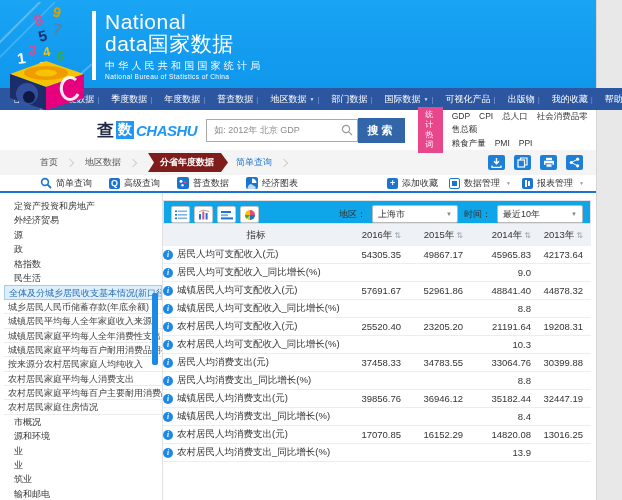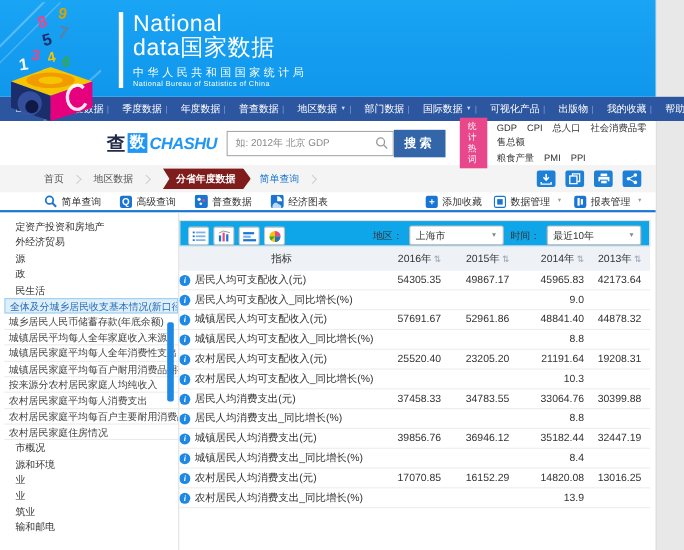--- a/index.html
+++ b/index.html
@@ -11,21 +11,21 @@
   .site-header { position:relative; height:88px; background:linear-gradient(180deg,#1aa4f4,#0f97ec); overflow:visible; }
   .nav-row { display:flex; height:22px; }
   .nav-corner { width:85px; background:#119bf1; }
   .main-nav { flex:1; background:#2d56a0; color:#fff; display:flex; align-items:center; font-size:9px; padding-left:8px; white-space:nowrap; }
   .main-nav .nav-item { display:flex; align-items:center; gap:3px; padding:0 6px; cursor:pointer; }
   .main-nav .sep { color:#7d9bd0; font-size:8px; }
   .nav-caret { font-size:5px; color:#cfe0f7; }
   .home-glyph { font-size:10px; }
 
   .cube-logo { position:absolute; left:0; top:2px; z-index:5; }
-  .brand { position:absolute; left:108px; top:11px; display:flex; color:#fff; }
+  .brand { position:absolute; left:92px; top:11px; display:flex; color:#fff; }
   .brand-bar { width:4px; background:#fff; margin-right:9px; }
   .brand-line1 { font-size:21px; letter-spacing:.5px; line-height:1.05; }
   .brand-line2 { font-size:21px; letter-spacing:.5px; line-height:1.05; }
   .brand-sub-cn { font-size:10px; letter-spacing:3.2px; margin-top:4px; white-space:nowrap; }
   .brand-sub-en { font-size:6.6px; letter-spacing:.4px; white-space:nowrap; }
 
   
   .search-row { height:40px; display:flex; align-items:center; padding-left:97px; background:#fff; }
   .chashu { display:flex; align-items:center; gap:2px; }
   .chashu-cha { font-size:17px; font-weight:bold; color:#222b45; }
@@ -347,20 +347,23 @@
           </div>
 
           <div class="side-item">
             <span>源</span>
           </div>
 
           <div class="side-item">
             <span>政</span>
           </div>
 
+          <div class="side-item">
+            <span>格指数</span>
+          </div>
 
           <div class="side-item">
             <span>民生活</span>
           </div>
 
           <div class="side-item sub selected">
             <span>全体及分城乡居民收支基本情况(新口径)</span>
           </div>
 
           <div class="side-item sub">

